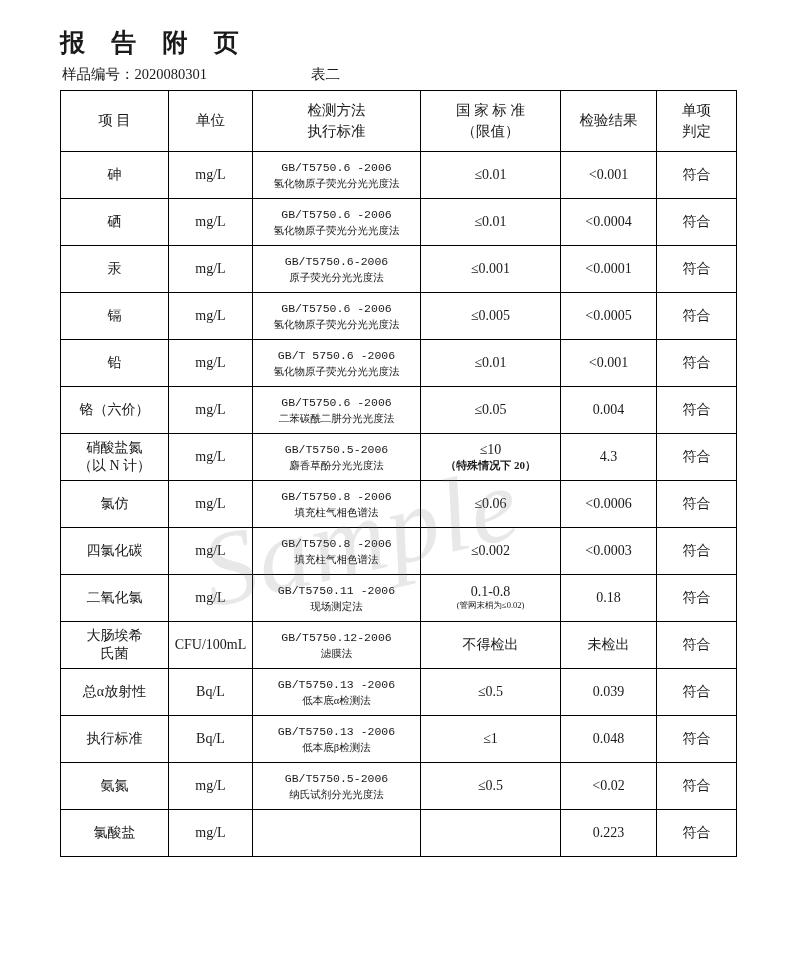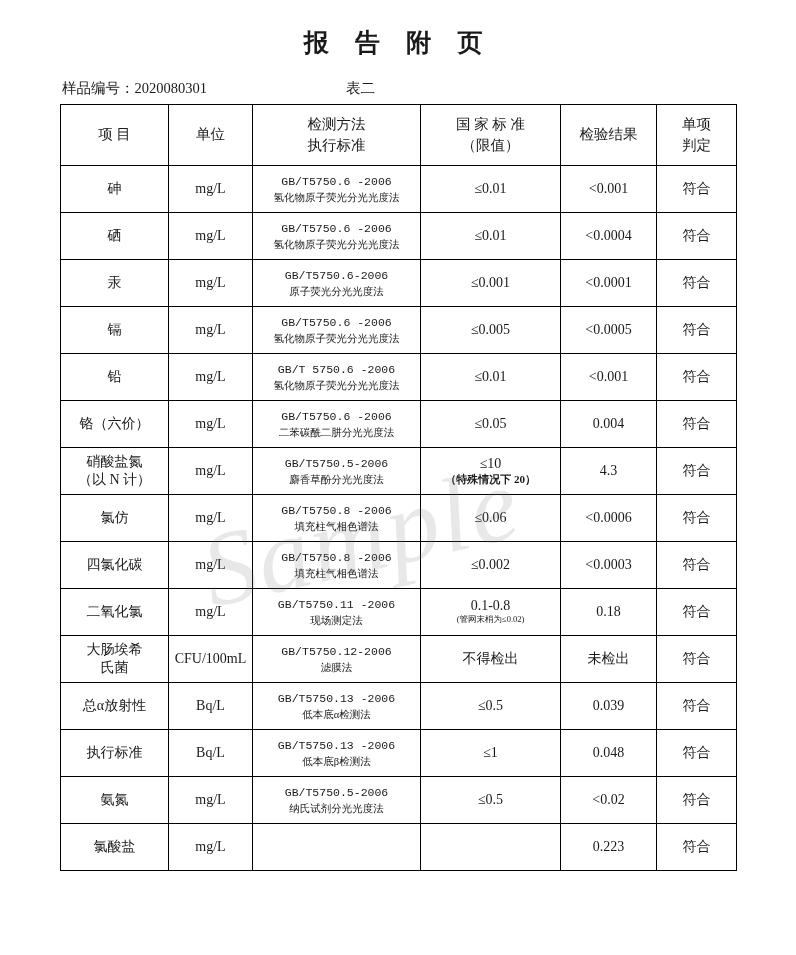--- a/index.html
+++ b/index.html
@@ -16,36 +16,35 @@
     overflow: hidden;
   }
   .page {
     position: relative;
     width: 796px;
     height: 955px;
     box-sizing: border-box;
     padding: 0 60px;
   }
   .doc-title {
-    text-align: center;
+    text-align: left;
     font-size: 25px;
     font-weight: bold;
     letter-spacing: 10px;
     margin-top: 26px;
     margin-bottom: 6px;
     font-family: "Liberation Serif", serif;
   }
   .meta-row {
     display: flex;
     align-items: flex-start;
     font-size: 14.5px;
-    margin: 20px 0 6px 0;
+    margin: 6px 0 6px 0;
     padding: 0 2px;
     font-family: "Liberation Serif", serif;
-    gap: 35px;
   }
   .meta-left {
     width: 218px;
     white-space: nowrap;
   }
   .meta-center {
     flex: 1;
     white-space: nowrap;
   }
   .meta-right {

